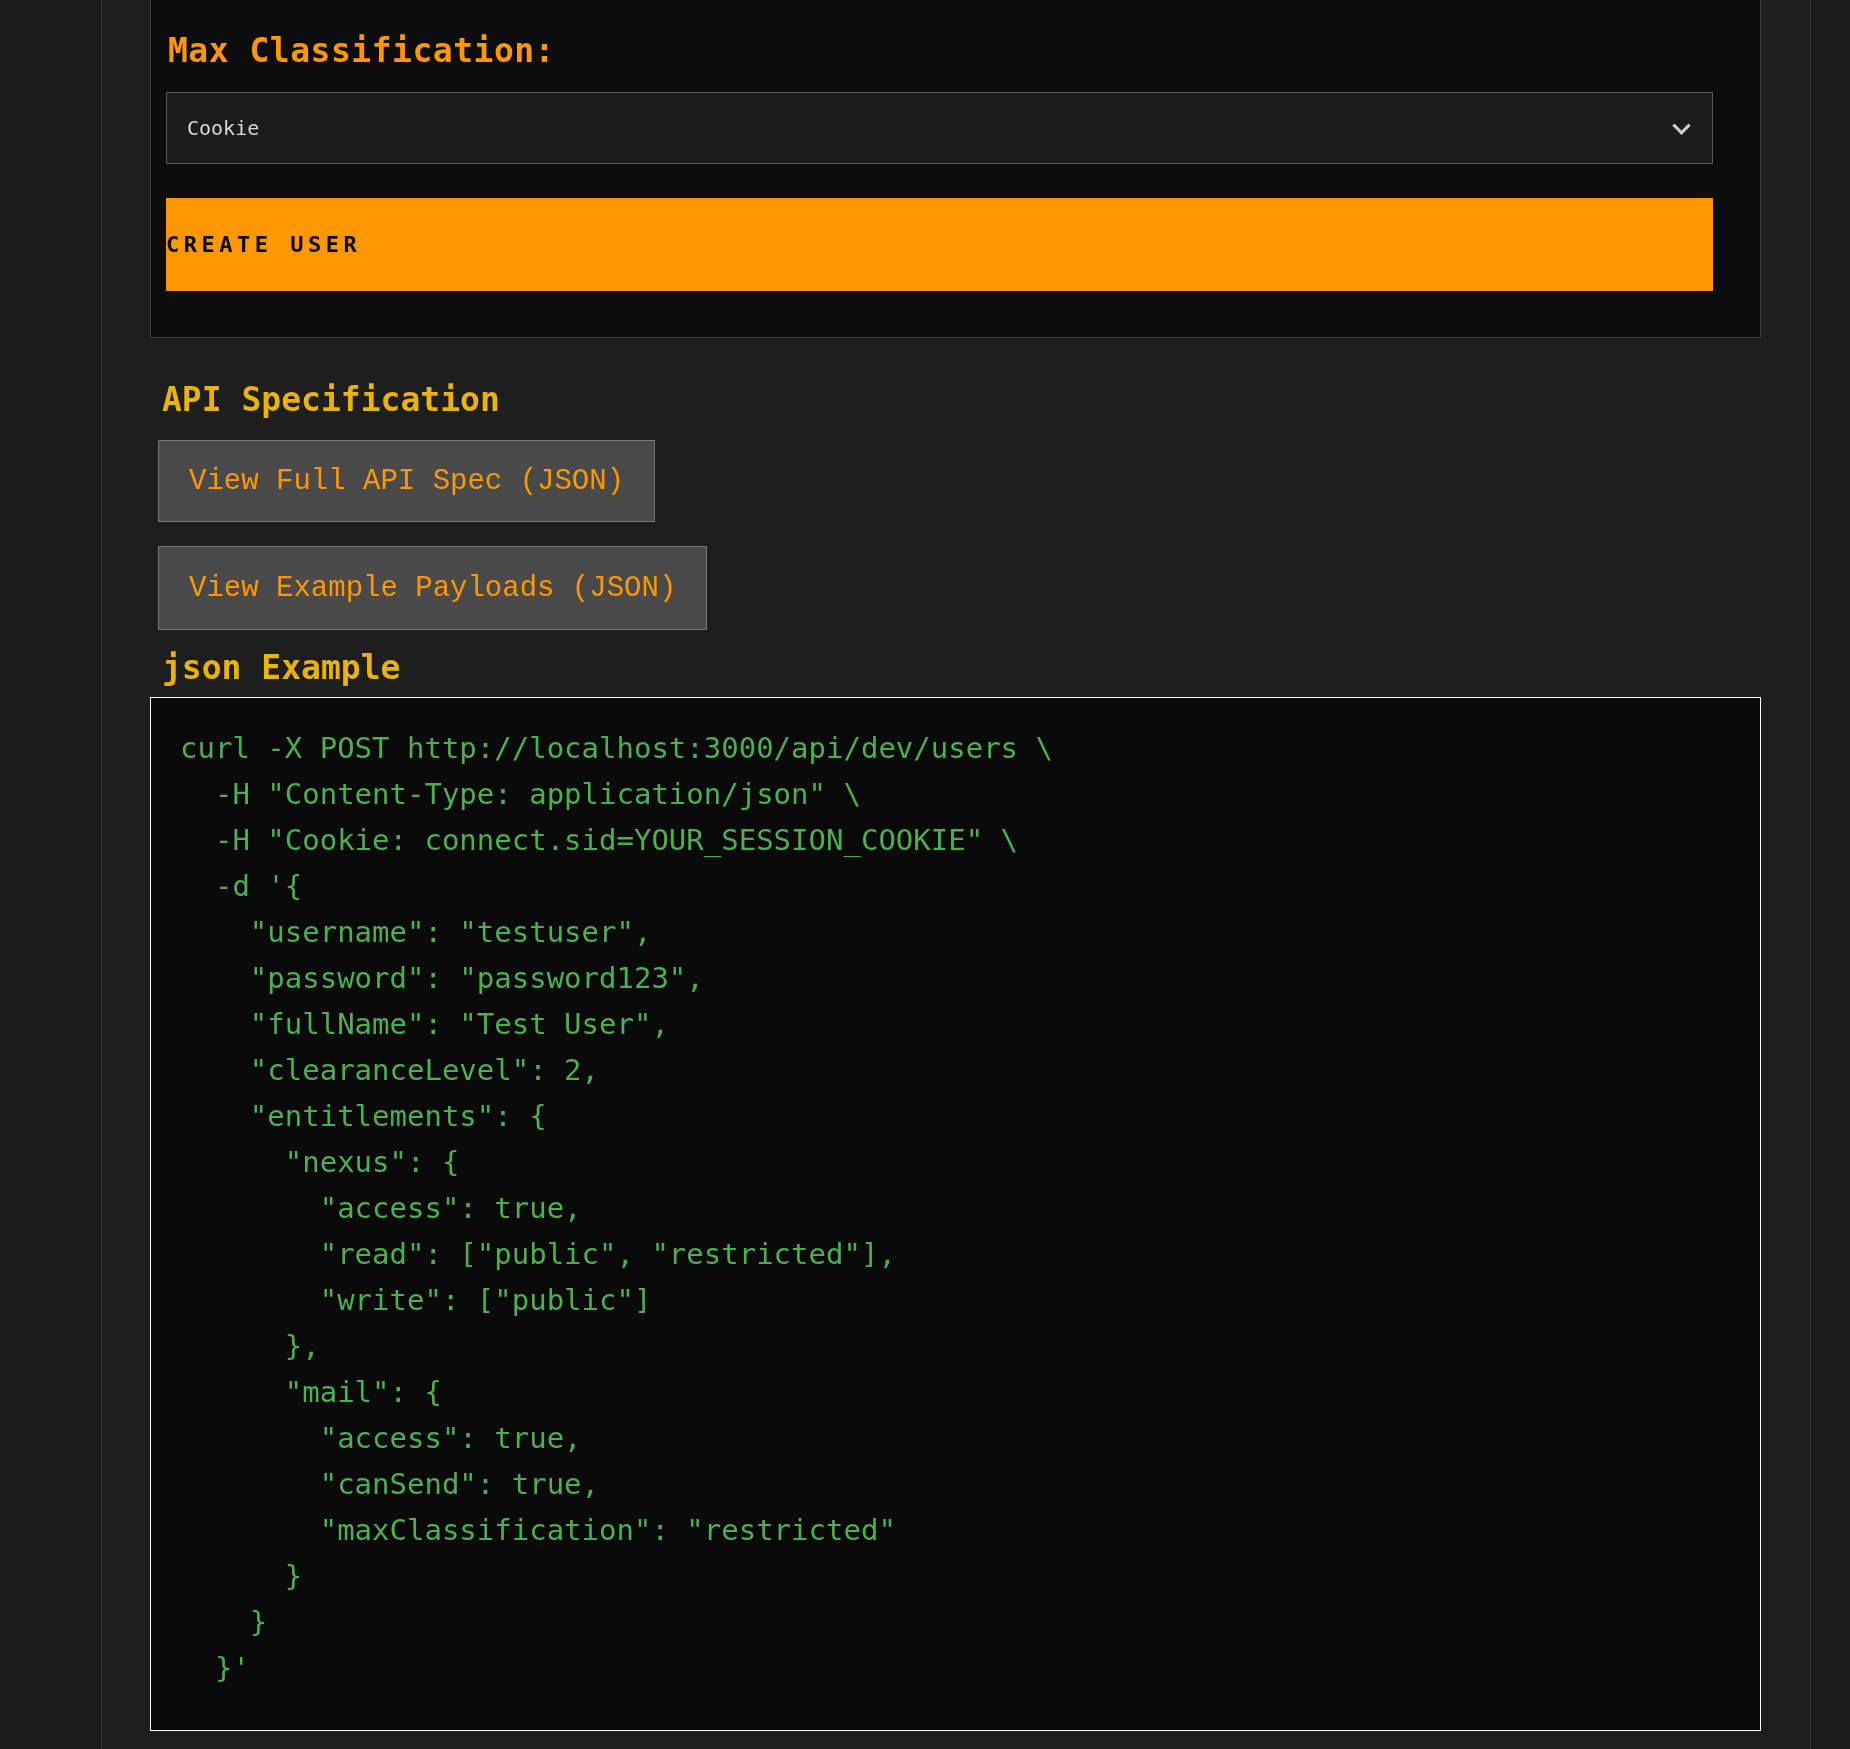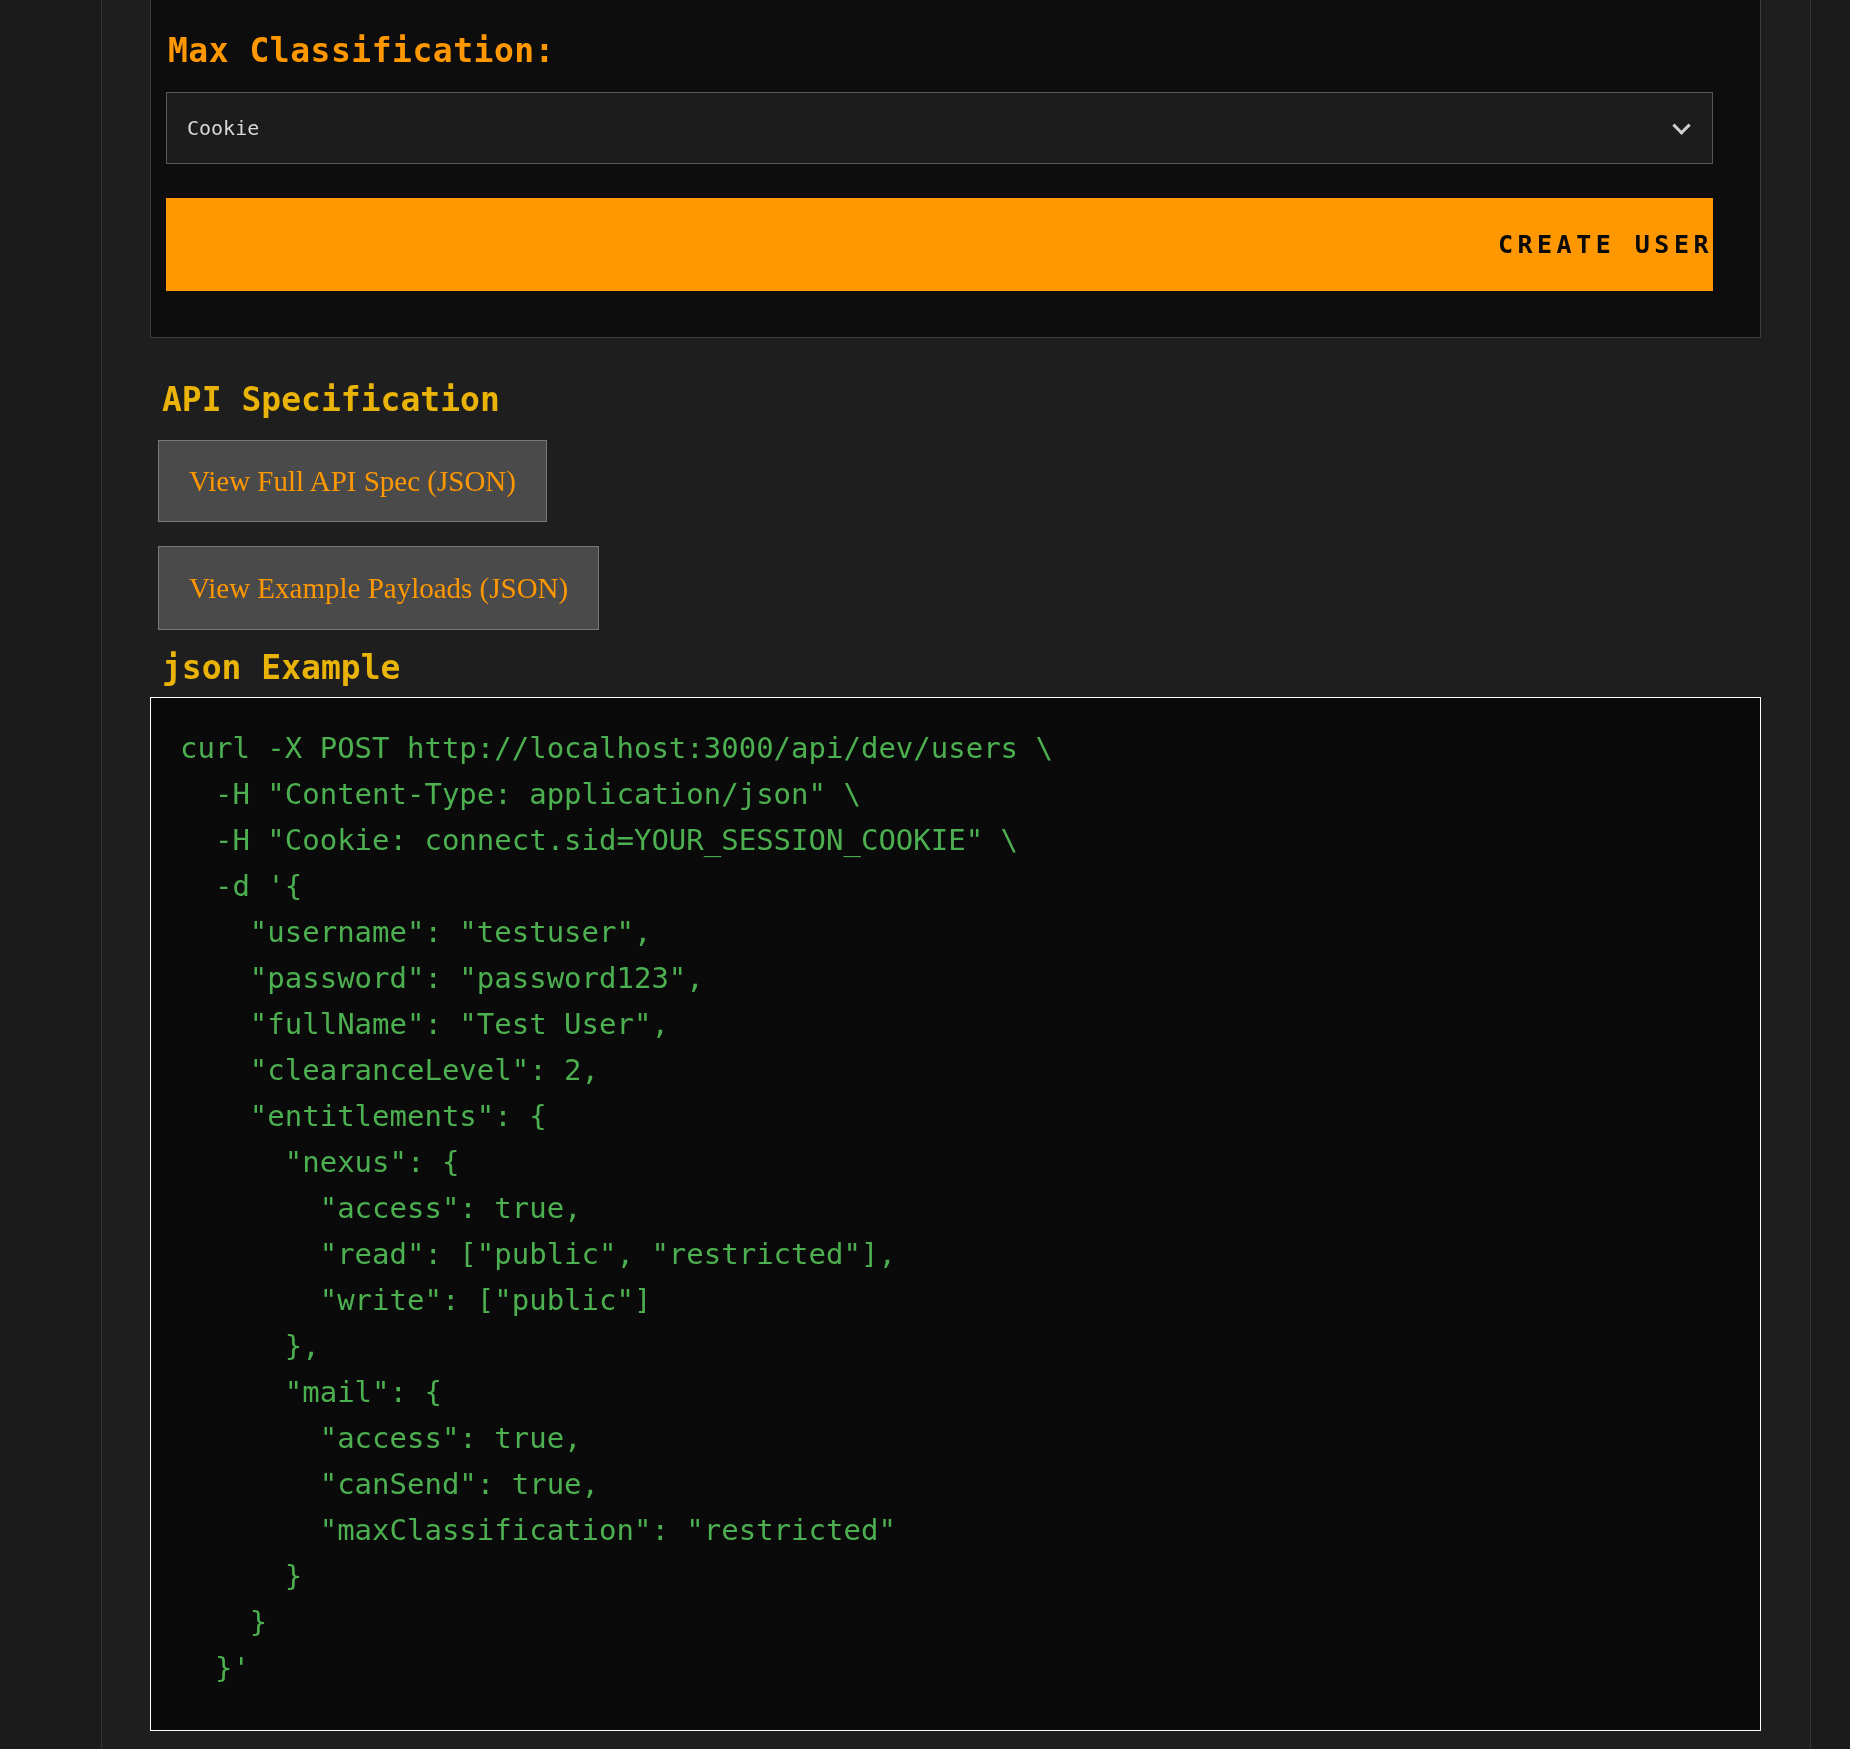--- a/index.html
+++ b/index.html
@@ -36,36 +36,36 @@
   .select .value { font-size:20px; color:#d9d9d9; }
   .chev {
     position:absolute; right:24px; top:50%;
     width:13px; height:13px;
     border-right:3px solid #cfcfcf; border-bottom:3px solid #cfcfcf;
     transform:translateY(-68%) rotate(45deg);
   }
   .create-btn {
     position:absolute; left:15px; right:47px; top:219px; height:93px;
     border:none; cursor:pointer;
-    font-family:inherit; font-size:25px; font-weight:bold; letter-spacing:4.5px;
-    color:#0a0a0a; text-align:right;
+    font-family:inherit; font-size:22px; font-weight:bold; letter-spacing:4.5px;
+    color:#0a0a0a; text-align:left;
   }
 
   .section-heading {
     position:absolute; left:60px;
     font-size:33px; font-weight:bold; color:#eab308; line-height:40px;
     white-space:nowrap;
   }
   .h-api  { top:380px; }
   .h-curl { top:648px; }
 
   .spec-btn {
     position:absolute; left:56px; height:82px;
     background:#4a4a4a; border:1px solid #787878;
-    font-family:Liberation Serif, serif; font-size:29px;
+    font-family:Liberation Mono, monospace; font-size:29px;
     padding:0 30px; cursor:pointer; white-space:nowrap;
   }
   .spec-btn-1 { top:440px; }
   .spec-btn-2 { top:546px; height:84px; }
 
   .code-block {
     position:absolute; left:48px; top:697px; width:1611px; height:1034px;
     background:#0a0a0a; border:1px solid #ffffff;
     padding:27px 29px;
     font-family:inherit; font-size:29px; line-height:46px;

